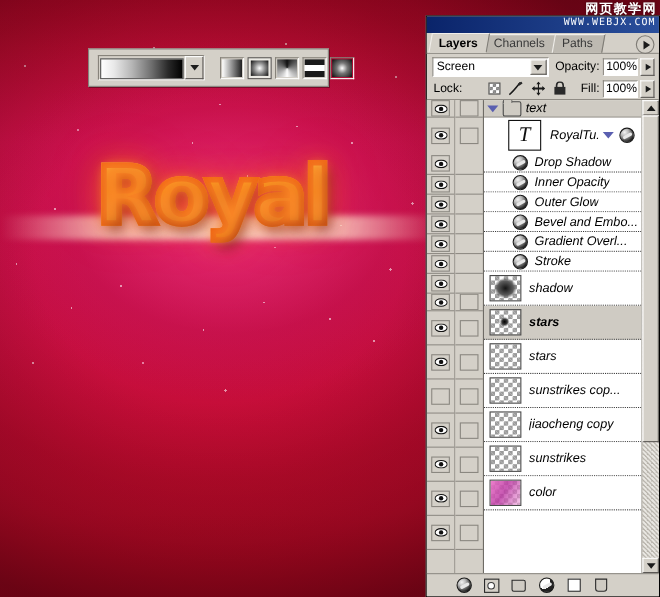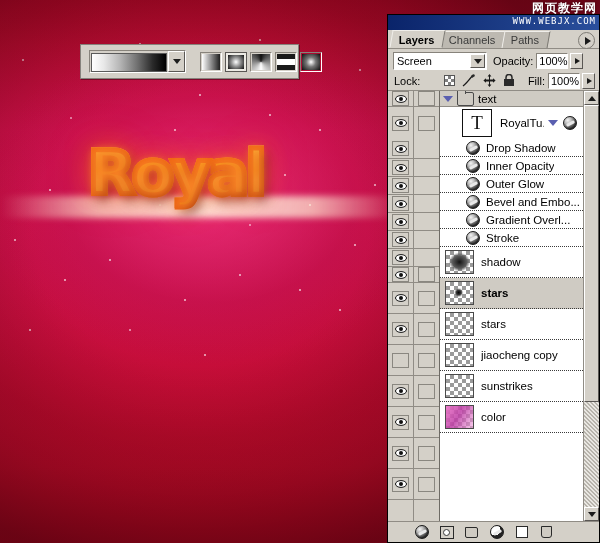--- a/index.html
+++ b/index.html
@@ -74,21 +74,21 @@
     filter: blur(3px);
     pointer-events: none;
   }
 
   
   #wordart {
     position: absolute;
     left: 88px; top: 142px;
     font-family: "DejaVu Sans", sans-serif;
     font-weight: bold;
-    font-size: 61px;
+    font-size: 72px;
     letter-spacing: -3px;
     line-height: 1;
     color: #ffd23c;
     -webkit-text-stroke: 5px #f26b1d;
     paint-order: stroke fill;
     text-shadow:
       0 0 10px rgba(255,140,40,.95),
       0 0 26px rgba(255,110,20,.75),
       0 0 46px rgba(255,90,10,.45),
       4px 6px 12px rgba(60,0,20,.65);
@@ -245,21 +245,21 @@
     display: flex; align-items: center; justify-content: center;
   }
   .tri-right { width: 0; height: 0; border-top: 4px solid transparent; border-bottom: 4px solid transparent; border-left: 6px solid #1a1a1a; margin-left: 2px; }
 
   
   #blend-row {
     height: 22px; display: flex; align-items: center;
     padding: 2px 4px 0 5px; box-sizing: border-box;
   }
   #blend-select {
-    width: 94px; height: 18px;
+    width: 106px; height: 18px;
     background: #fff;
     border: 1px solid #87837b;
     border-right-color: #fff; border-bottom-color: #fff;
     display: flex; align-items: center; justify-content: space-between;
     box-sizing: border-box;
   }
   #blend-select .lbl { padding-left: 3px; font-size: 11px; }
   .combo-arrow {
     width: 15px; height: 14px; margin-right: 1px;
     background: #d4d0c8;
@@ -302,20 +302,21 @@
   }
   #fill-label { margin-left: auto; font-size: 11px; }
 
   
   #layer-list-wrap {
     position: absolute; left: 0; right: 0;
     top: 76px; bottom: 21px;
     display: flex;
     background: #d4d0c8;
     overflow: hidden;
+    font-style: italic;
   }
   #col-eye { width: 25px; flex: none; border-right: 1px solid #908c85; background: #d4d0c8; }
   #col-link { width: 25px; flex: none; border-right: 1px solid #6e6b65; background: #d4d0c8; }
   #col-rows { flex: 1; background: #fff; position: relative; overflow: hidden; }
   #scroll-track {
     width: 15px; flex: none;
     background: #d4d0c8;
     border-left: 1px solid #908c85;
     display: flex; flex-direction: column;
   }
@@ -780,20 +781,24 @@
               <i class="inner"></i>
             </span>
           <span class="name">stars</span>
         </div>
         <div class="lrow">
           <span class="thumb"></span>
           <span class="name">stars</span>
         </div>
         <div class="lrow">
           <span class="thumb"></span>
+          <span class="name">sunstrikes cop...</span>
+        </div>
+        <div class="lrow">
+          <span class="thumb"></span>
           <span class="name">jiaocheng copy</span>
         </div>
         <div class="lrow">
           <span class="thumb"></span>
           <span class="name">sunstrikes</span>
         </div>
         <div class="lrow">
           <span class="thumb th-color">
               <i class="inner"></i>
             </span>

